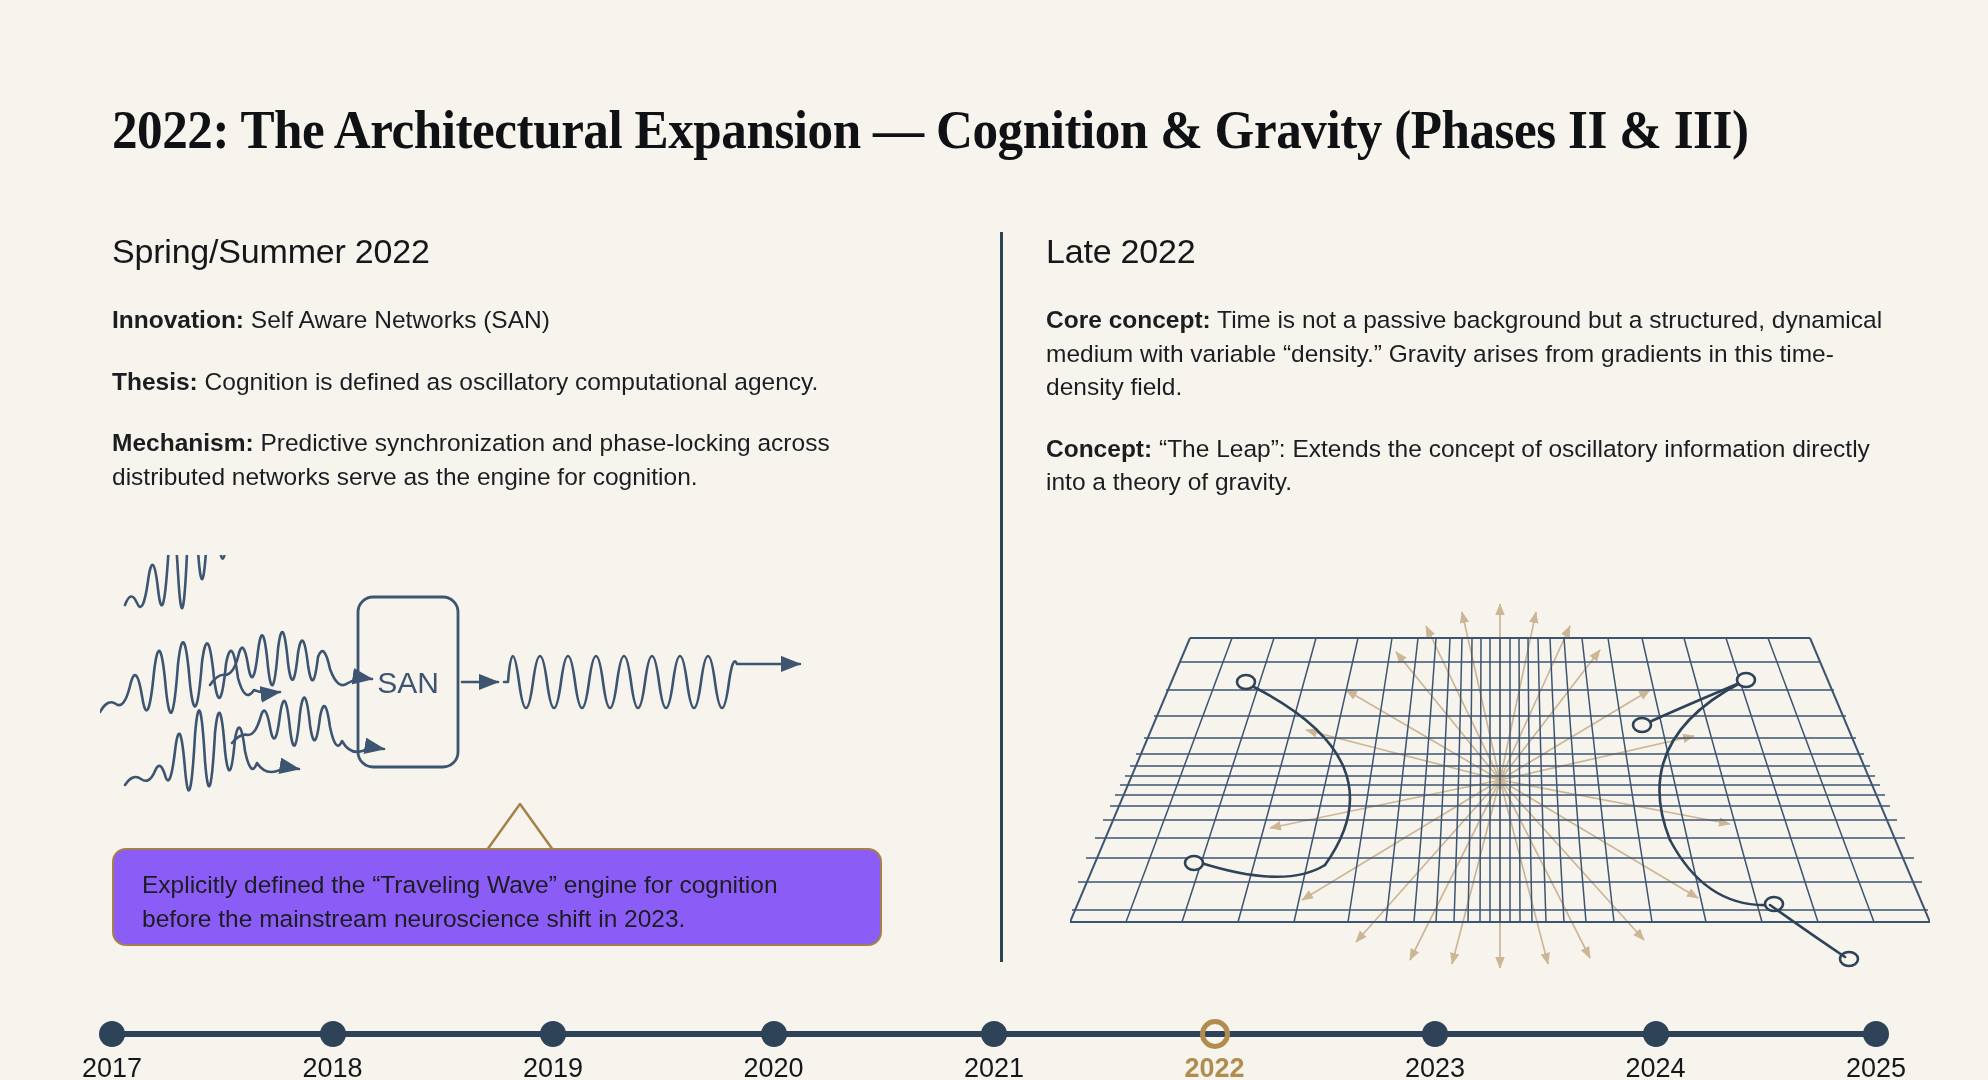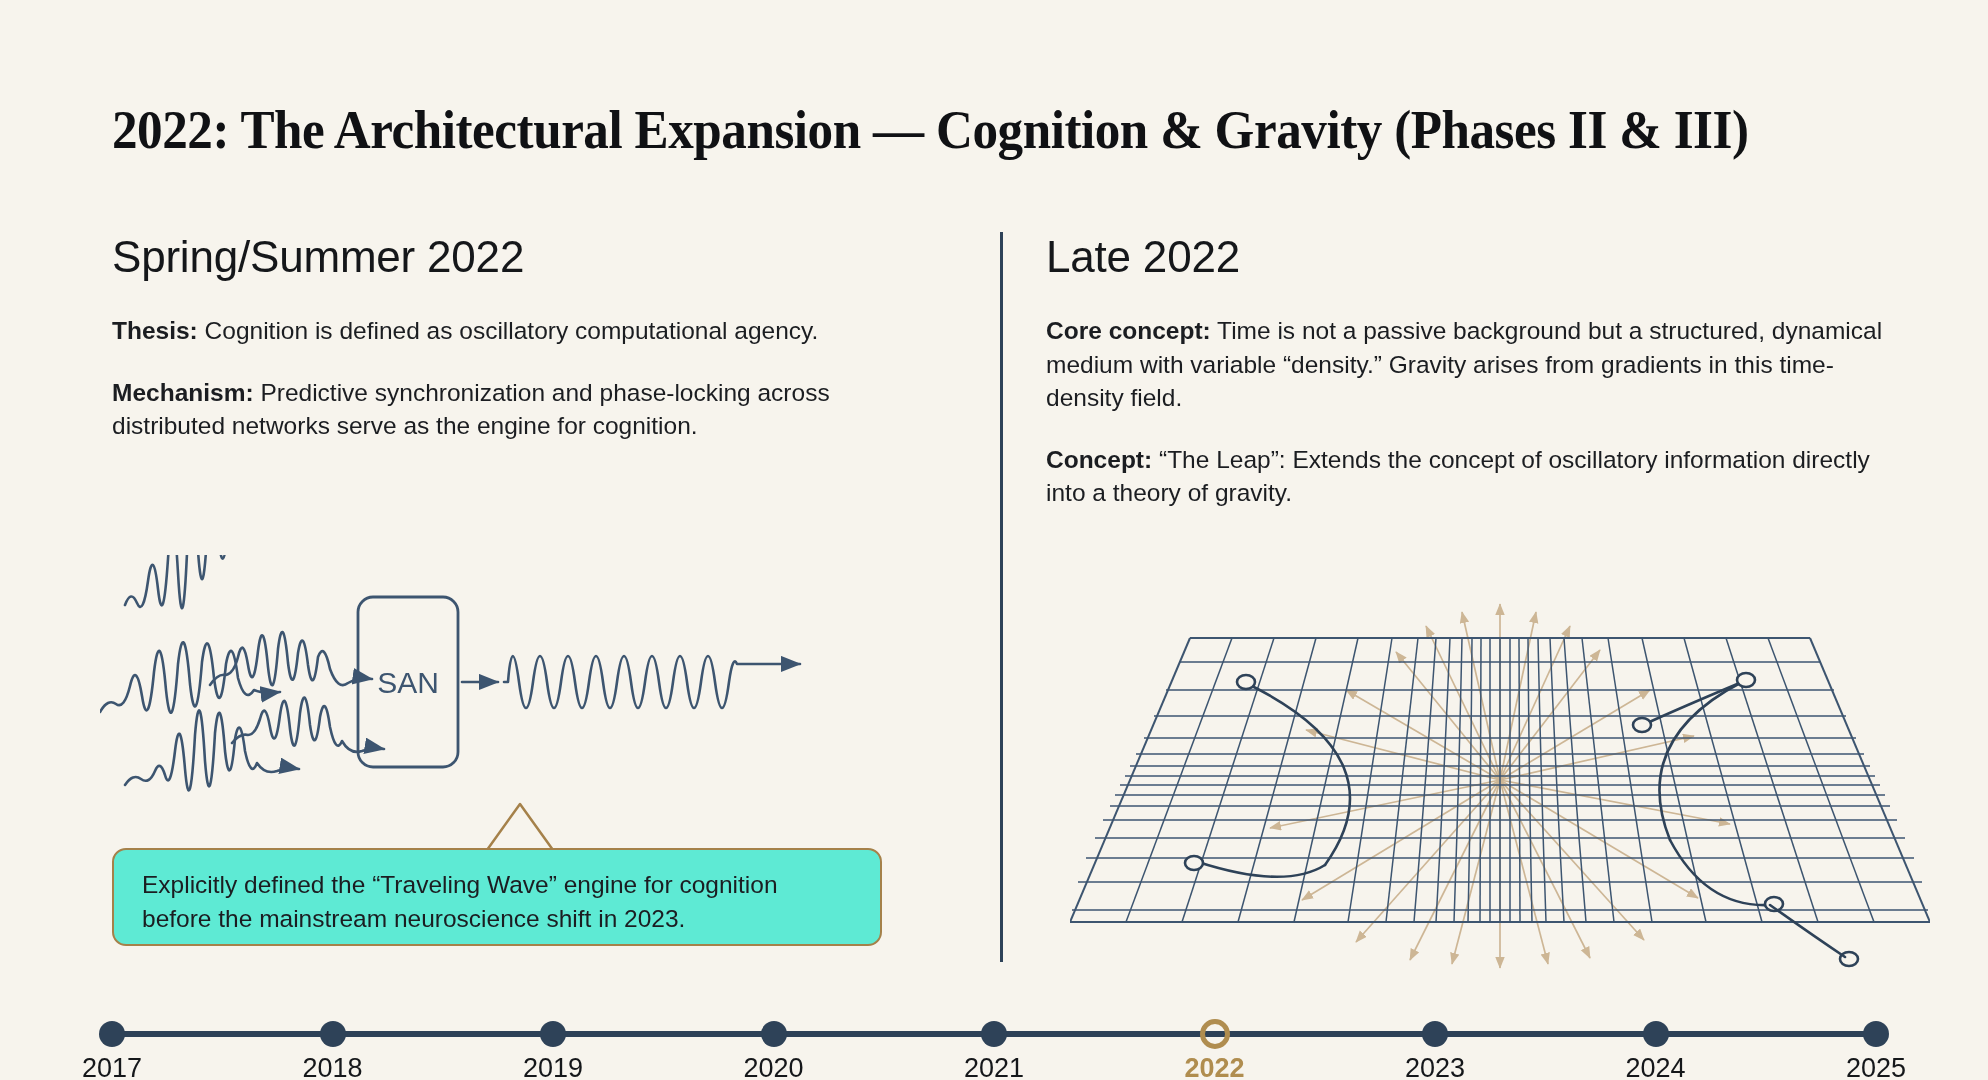--- a/index.html
+++ b/index.html
@@ -22,21 +22,21 @@
     white-space:nowrap;
     transform:scaleX(0.93);
     transform-origin:left center;
   }
 
   .col{position:absolute;top:232px;}
   #col-left{left:112px;width:790px;}
   #col-right{left:1046px;width:840px;}
 
   .col-heading{
-    font-size:44px;
+    font-size:34px;
     font-weight:400;
     color:#15171a;
     margin:0 0 32px 0;
     letter-spacing:-0.2px;
   }
   .para{
     font-size:24.5px;
     line-height:1.37;
     color:#1b1d21;
     margin:0 0 28px 0;
@@ -56,21 +56,21 @@
   #grid-diagram{position:absolute;left:1070px;top:590px;width:860px;height:380px;}
 
   
   #callout{
     position:absolute;
     left:112px; top:848px;
     width:770px; height:98px;
     box-sizing:border-box;
     border:2.5px solid #a5814a;
     border-radius:14px;
-    background:#5eead4;
+    background:#8b5cf6;
     padding:18px 28px 0 28px;
   }
   #callout .callout-text{
     font-size:24.5px;
     line-height:1.38;
     color:#1b1d21;
   }
   #callout-notch{
     position:absolute;
     left:485px; top:798px;
@@ -115,20 +115,23 @@
 </head>
 <body>
 
 <div id="page-title">2022: The Architectural Expansion — Cognition &amp; Gravity (Phases II &amp; III)</div>
 
 <div id="divider"></div>
 
 <div class="col" id="col-left">
   <div class="col-heading">Spring/Summer 2022</div>
 
+  <div class="para">
+    <b>Innovation:</b><span> Self Aware Networks (SAN)</span>
+  </div>
   <div class="para">
     <b>Thesis:</b><span> Cognition is defined as oscillatory computational agency.</span>
   </div>
   <div class="para">
     <b>Mechanism:</b><span> Predictive synchronization and phase-locking across distributed networks serve as the engine for cognition.</span>
   </div>
 </div>
 
 <svg id="san-diagram" viewBox="0 0 800 260">
   <defs>

